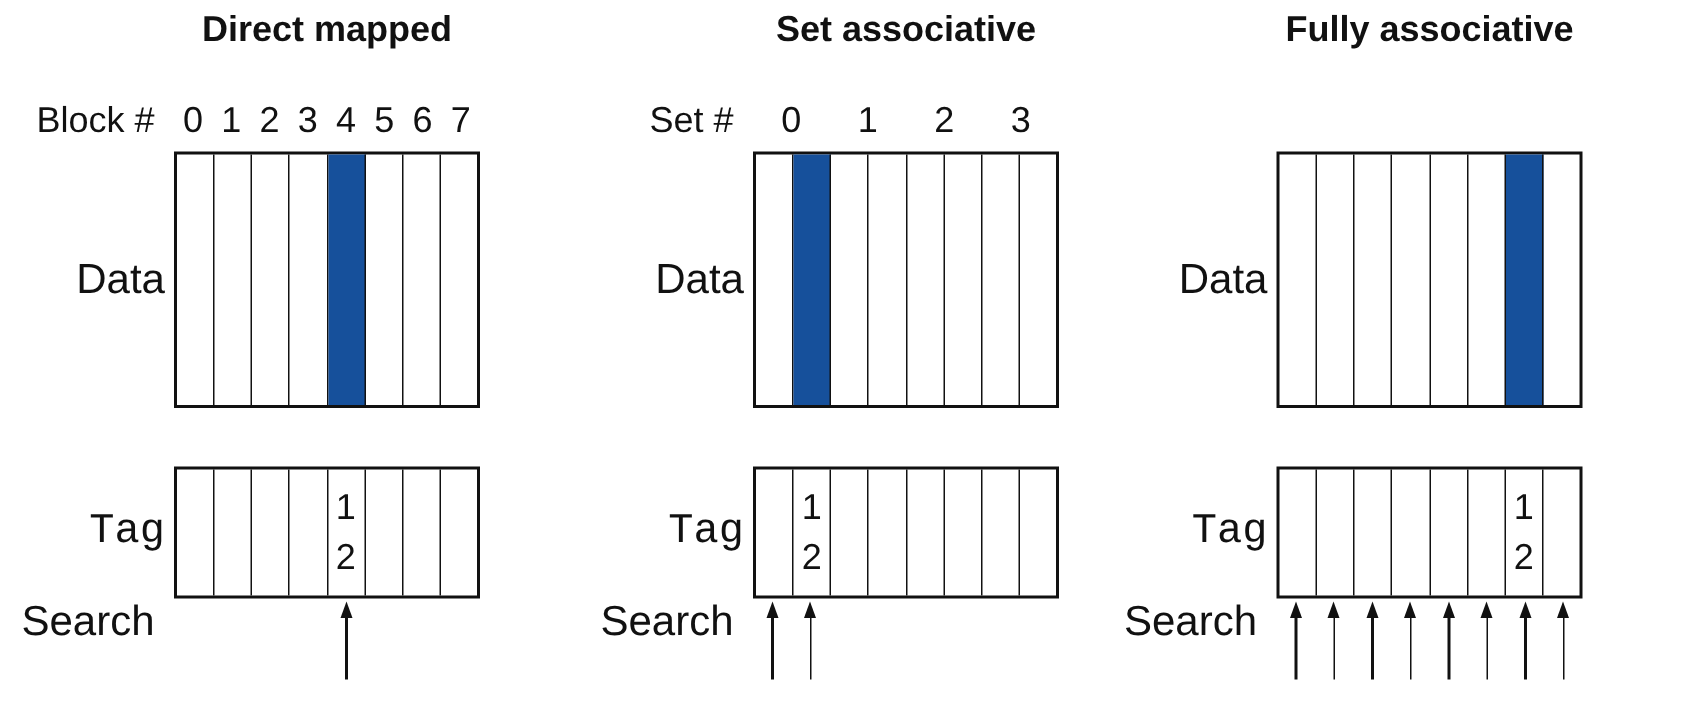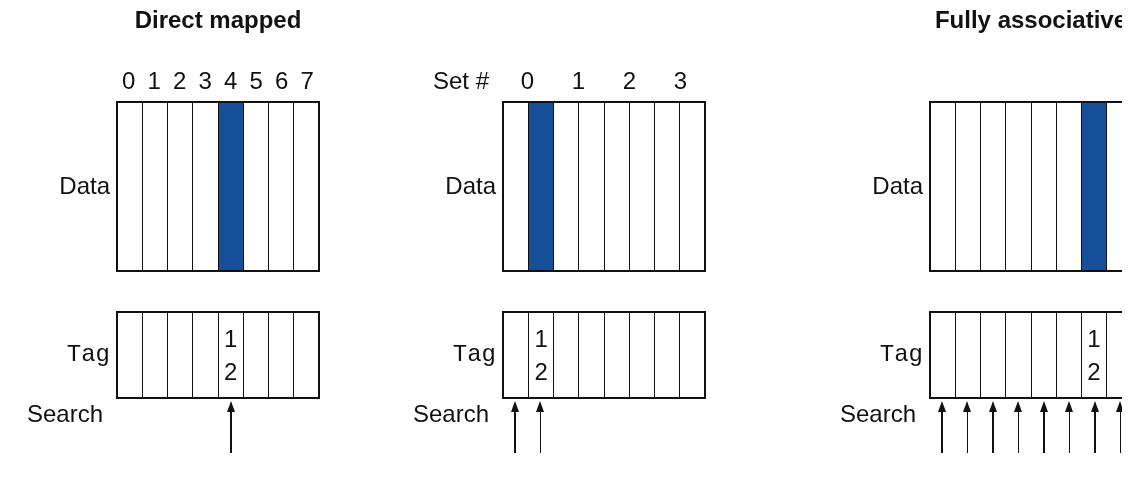--- a/index.html
+++ b/index.html
@@ -8,21 +8,21 @@
     width: 1122px;
     height: 477px;
     background: #ffffff;
     font-family: "Liberation Sans", sans-serif;
     color: #111111;
     overflow: hidden;
   }
   .panel { position: absolute; top: 0; width: 204px; height: 477px; }
   .p0 { left: 116px; }
   .p1 { left: 502px; }
-  .p2 { left: 929px; }
+  .p2 { left: 851px; }
 
   .title {
     position: absolute;
     top: 6px;
     left: -90px;
     right: -90px;
     margin: 0;
     text-align: center;
     font-size: 24px;
     line-height: 28px;
@@ -73,21 +73,21 @@
     align-items: center;
     overflow: hidden;
   }
   .cell:last-child { border-right: none; }
   .cell.highlight { background: var(--hl, #16509b); }
   .tag-digit { font-size: 24px; line-height: 33px; }
 
   .side-label {
     position: absolute;
     right: calc(100% + 6px);
-    font-size: 24px;
+    font-size: 28px;
     line-height: 28px;
     white-space: nowrap;
   }
   .label-data   { top: 172px; }
   .label-tag    { top: 341px; font-family: Liberation Mono, monospace; }
   .label-search { top: 400px; right: calc(100% + 13px); margin-left: 46px; }
 
   .arrows {
     position: absolute;
     top: 401px;
@@ -119,20 +119,21 @@
     margin-top: -2px;
   }
 </style>
 </head>
 <body>
 
 <div class="page">
 
   <section class="panel p0">
     <h2 class="title">Direct mapped</h2>
+    <div class="index-label">Block #</div>
     <div class="index-row">
         <div class="index-num">0</div>
         <div class="index-num">1</div>
         <div class="index-num">2</div>
         <div class="index-num">3</div>
         <div class="index-num">4</div>
         <div class="index-num">5</div>
         <div class="index-num">6</div>
         <div class="index-num">7</div>
       </div>
@@ -164,20 +165,21 @@
     <div class="side-label label-search">Search</div>
     <div class="arrows">
         <div class="arrow" style="left: 56.25%;">
           <div class="arrow-head"></div>
           <div class="arrow-shaft"></div>
         </div>
       </div>
   </section>
 
   <section class="panel p1">
+    <h2 class="title">Set associative</h2>
     <div class="index-label">Set #</div>
     <div class="index-row">
         <div class="index-num">0</div>
         <div class="index-num">1</div>
         <div class="index-num">2</div>
         <div class="index-num">3</div>
       </div>
     <div class="side-label label-data">Data</div>
     <div class="block data-block">
         <div class="cell"></div>

